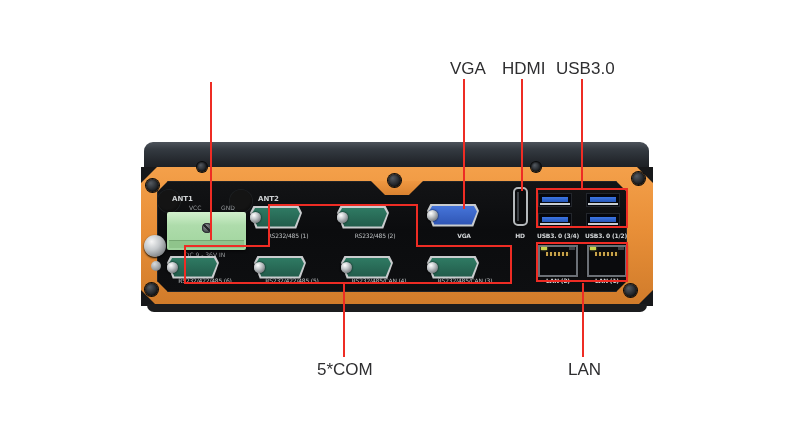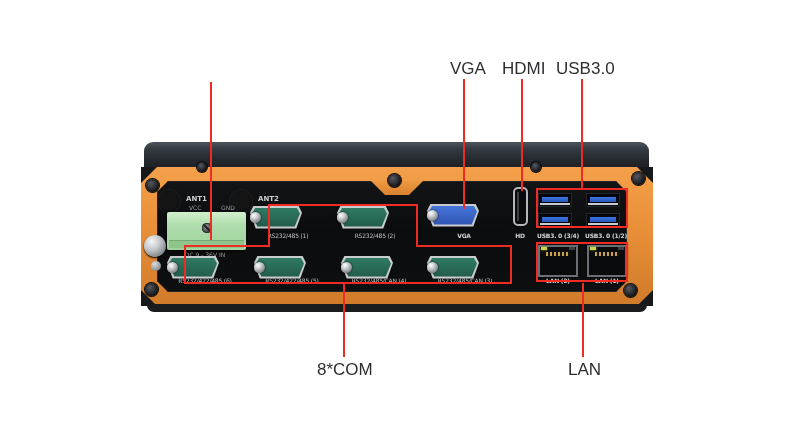--- a/index.html
+++ b/index.html
@@ -122,21 +122,21 @@
   <div class="screw s13" style="left:146px;top:179px"></div>
   <div class="screw s13" style="left:632px;top:172px"></div>
   <div class="screw s13" style="left:145px;top:283px"></div>
   <div class="screw s13" style="left:624px;top:284px"></div>
   <div class="screw s10" style="left:197px;top:162px"></div>
   <div class="screw s10" style="left:531px;top:162px"></div>
   <div class="screw s13" style="left:388px;top:174px"></div>
 
   <div class="ant" style="left:158px;top:190px"></div>
   <div class="ant" style="left:230px;top:190px"></div>
-  <div class="antlabel" style="left:186px;top:195px">ANT1</div>
+  <div class="antlabel" style="left:172px;top:195px">ANT1</div>
   <div class="antlabel" style="left:258px;top:195px">ANT2</div>
 
   <div class="gscrew" style="left:144px;top:235px"></div>
   <div class="gscrew2" style="left:151px;top:261px"></div>
 
   <div class="tinylabel" style="left:189px;top:204px">VCC</div>
   <div class="tinylabel" style="left:221px;top:204px">GND</div>
   <div class="tblock">
     <div class="tb-screws">
         <i></i>
@@ -349,21 +349,21 @@
   <div class="plabel" style="left:205px;top:277px">RS232/422/485 (6)</div>
   <div class="plabel" style="left:292px;top:277px">RS232/422/485 (5)</div>
   <div class="plabel" style="left:379px;top:277px">RS232/485/CAN (4)</div>
   <div class="plabel" style="left:465px;top:277px">RS232/485/CAN (3)</div>
   <div class="plabel bright" style="left:558px;top:277px">LAN (2)</div>
   <div class="plabel bright" style="left:607px;top:277px">LAN (1)</div>
 
   <div class="ann" style="left:450px;top:59px">VGA</div>
   <div class="ann" style="left:502px;top:59px">HDMI</div>
   <div class="ann" style="left:556px;top:59px">USB3.0</div>
-  <div class="ann" style="left:317px;top:360px">8*COM</div>
+  <div class="ann" style="left:317px;top:360px">5*COM</div>
   <div class="ann" style="left:568px;top:360px">LAN</div>
 
   <div class="rline" style="left:210px;top:82px;height:158px"></div>
   <div class="rline" style="left:463px;top:79px;height:130px"></div>
   <div class="rline" style="left:521px;top:79px;height:112px"></div>
   <div class="rline" style="left:581px;top:79px;height:109px"></div>
   <div class="rline" style="left:343px;top:284px;height:73px"></div>
   <div class="rline" style="left:582px;top:283px;height:74px"></div>
 
   <div class="rbox" style="left:536px;top:188px;width:92px;height:40px"></div>

